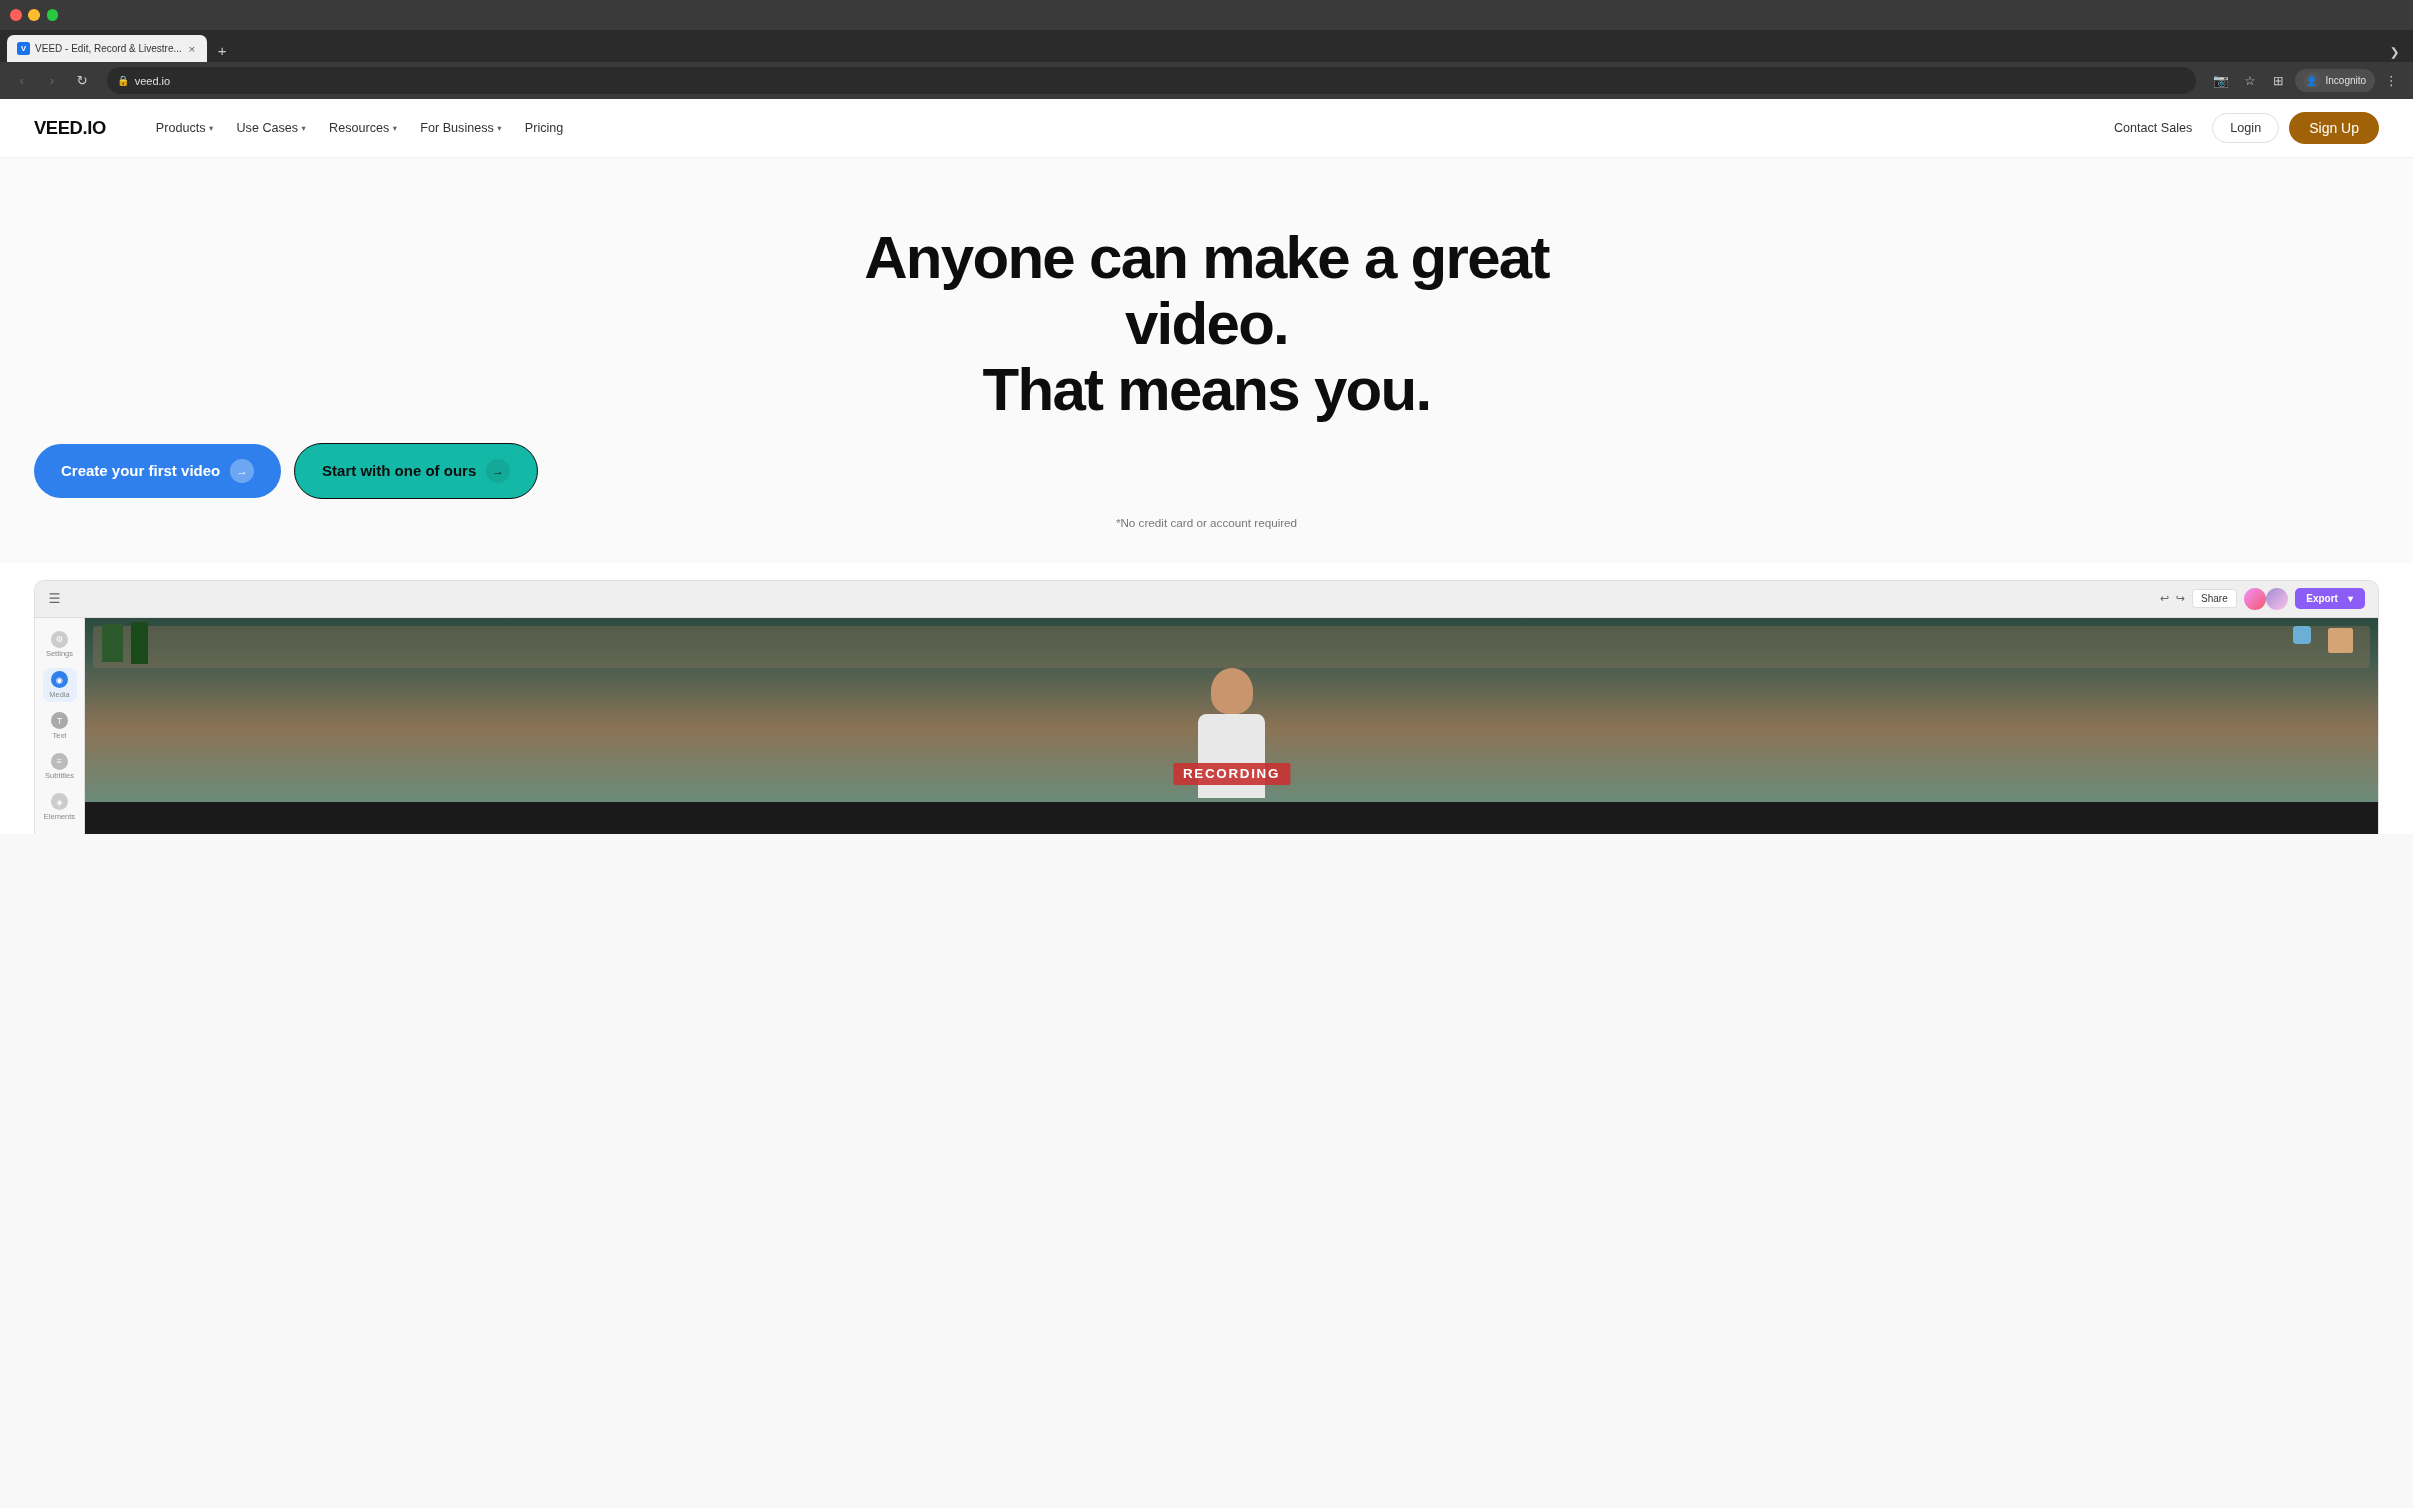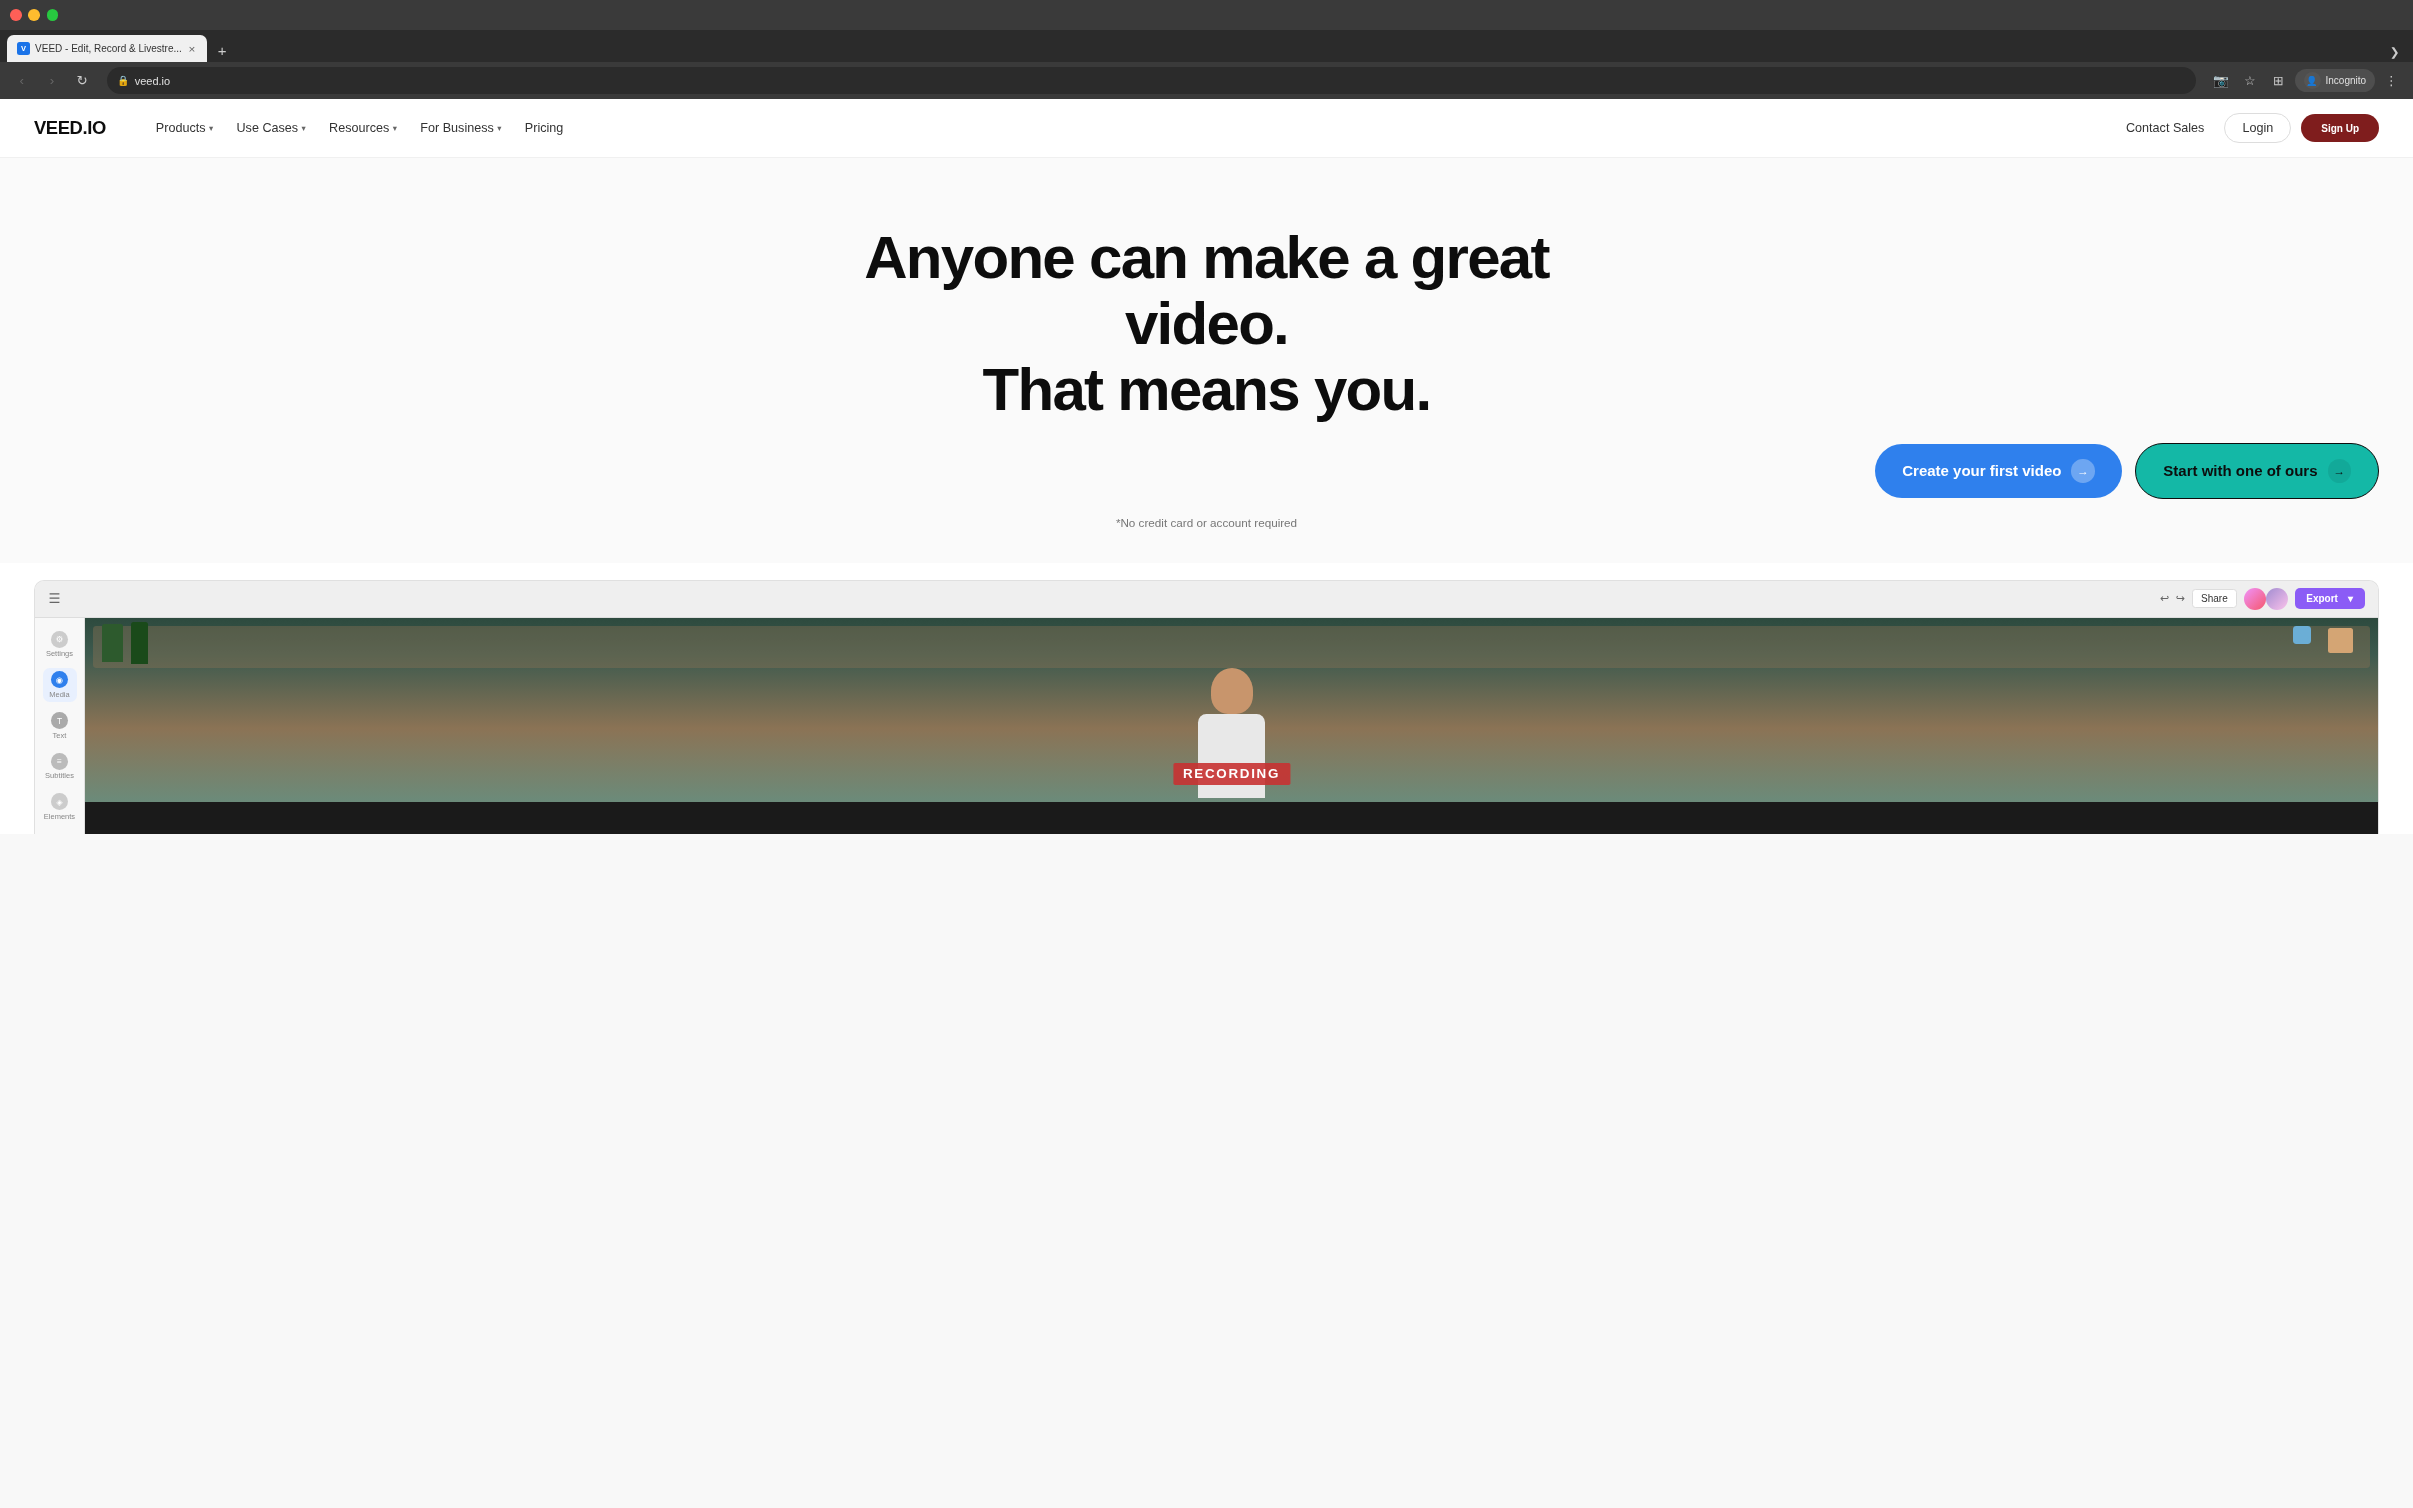--- a/index.html
+++ b/index.html
@@ -148,40 +148,40 @@
     }
     .contact-sales-btn {
       font-size: 12.6px; color: #333; cursor: pointer; border: none; background: transparent;
       padding: 6.7px 10px; border-radius: 5px;
     }
     .login-btn {
       font-size: 12.6px; color: #333; cursor: pointer; border: 0.8px solid #ddd; background: white;
       padding: 6.7px 17px; border-radius: 17px; font-weight: 500; text-align: center;
     }
     .signup-btn {
-      font-size: 10px; color: white; cursor: pointer; border: none; background: #7f1d1d;
-      padding: 8.4px 20px; border-radius: 17px; font-weight: 700;
+      font-size: 14px; color: white; cursor: pointer; border: none; background: #a16207;
+      padding: 8.4px 20px; border-radius: 17px; font-weight: 400;
     }
 
     
     .hero {
       text-align: center;
       padding: 67px 34px 34px;
       background: #fafafa;
     }
     .hero-title {
       font-size: 60px; font-weight: 900; color: #0d0d0d; line-height: 1.1;
       letter-spacing: -1.7px; max-width: 754px; margin: 0 auto 20px;
     }
     .hero-subtitle {
       font-size: 17px; color: #555; max-width: 436px; margin: 0 auto 34px;
       line-height: 1.6;
     }
     .hero-cta {
-      display: flex; align-items: center; justify-content: flex-end; gap: 13.4px; margin-bottom: 17px;
+      display: flex; align-items: center; justify-content: flex-start; gap: 13.4px; margin-bottom: 17px;
     }
     .cta-primary {
       display: flex; align-items: center; gap: 10px;
       background: #2f80ed; color: white;
       border: none; border-radius: 42px;
       padding: 15px 27px; font-size: 15px; font-weight: 600;
       cursor: pointer; text-decoration: none;
     }
     .cta-primary-arrow {
       width: 23.5px; height: 23.5px; background: rgba(255,255,255,0.3); border-radius: 50%;

